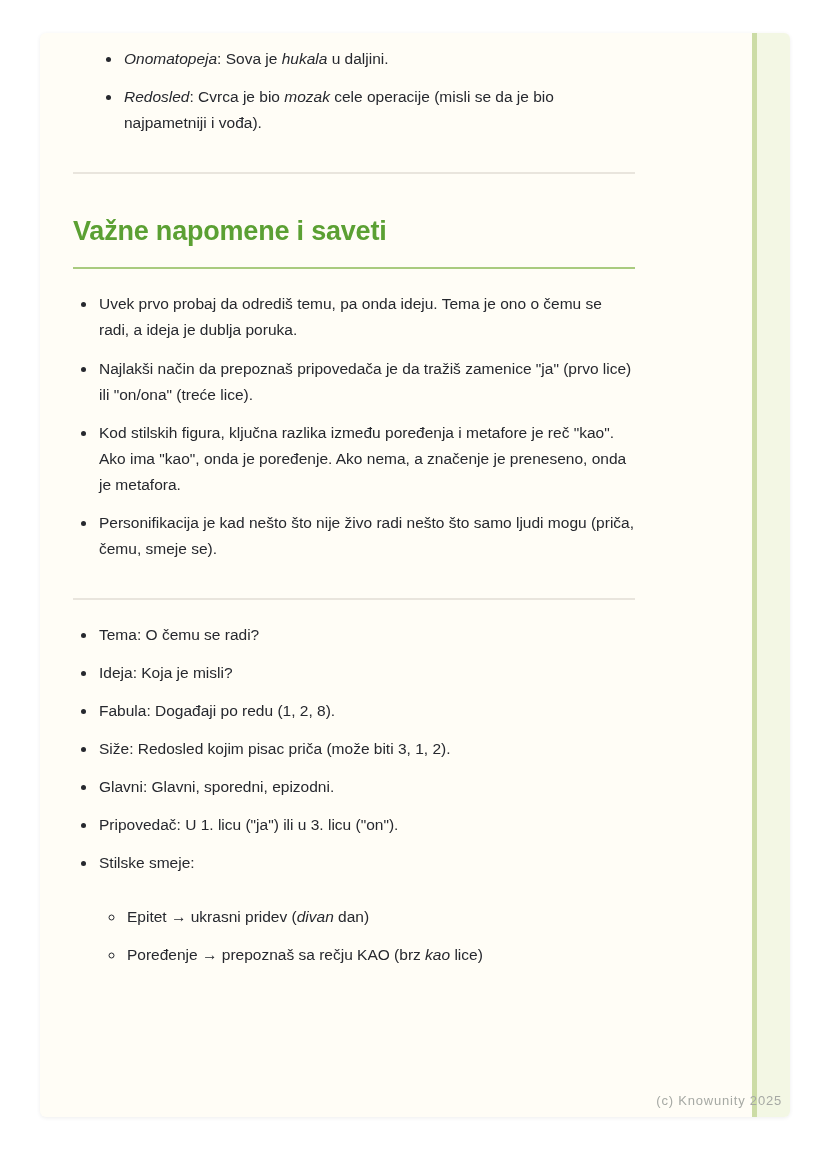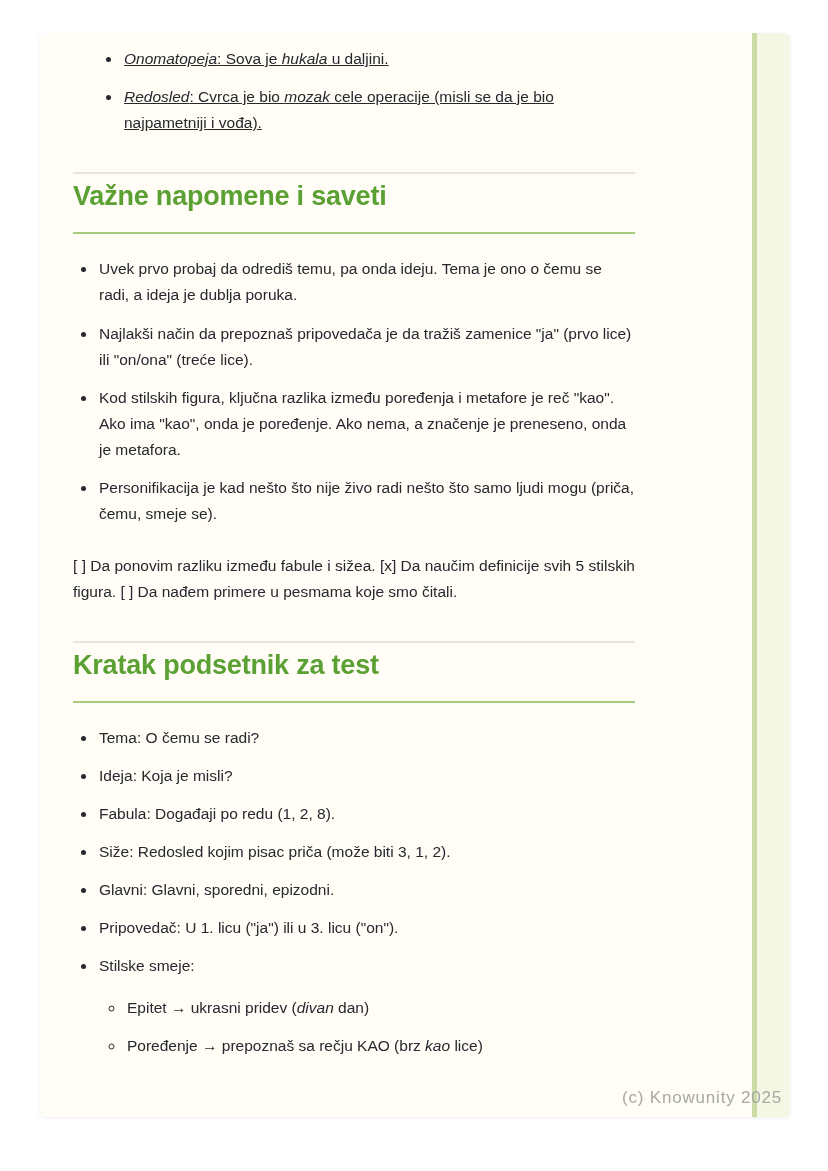--- a/index.html
+++ b/index.html
@@ -50,55 +50,55 @@
     padding-left:24px;
     margin-top:22px;
   }
   ul.bullet-list > li{
     margin-bottom:12px;
     padding-left:2px;
   }
   ul.bullet-list.indented{
     margin-left:25px;
     margin-top:0;
-    text-decoration:underline;
   }
   ul.sublist{
     list-style:circle;
     padding-left:26px;
-    margin-top:16px;
+    margin-top:28px;
   }
   ul.sublist > li{
     margin-bottom:12px;
     padding-left:2px;
   }
   ul.sublist > li:last-child{margin-bottom:0;}
   em{font-style:italic;}
   strong{font-weight:normal;}
   hr.divider{
     border:none;
     border-top:2px solid var(--divider);
     margin:36px 0 0 0;
   }
   h2.section-title{
+    margin-top:35px;
     font-size:27px;
     font-weight:bold;
     color:var(--green);
     letter-spacing:-0.2px;
     padding-bottom:13px;
     border-bottom:2px solid var(--underline);
   }
   p.checklist{
     margin-top:26px;
     text-align:justify;
   }
   .watermark{
     position:absolute;
     right:8px;bottom:9px;
-    font-size:17px;
+    font-size:13px;
     letter-spacing:0.8px;
     color:var(--watermark);
     z-index:2;
     margin-left:12px;
   }
 </style>
 </head>
 <body>
 
 <div class="page-card">
@@ -115,25 +115,23 @@
 
     <h2 class="section-title">Važne napomene i saveti</h2>
 
     <ul class="bullet-list">
         <li><span>Uvek prvo probaj da odrediš temu, pa onda ideju. Tema je ono o čemu se radi, a ideja je dublja poruka.</span></li>
         <li><span>Najlakši način da prepoznaš pripovedača je da tražiš zamenice "ja" (prvo lice) ili "on/ona" (treće lice).</span></li>
         <li><span>Kod stilskih figura, ključna razlika između poređenja i metafore je reč "kao". Ako ima "kao", onda je poređenje. Ako nema, a značenje je preneseno, onda je metafora.</span></li>
         <li><span>Personifikacija je kad nešto što nije živo radi nešto što samo ljudi mogu (priča, čemu, smeje se).</span></li>
       </ul>
 
-    <p class="checklist">[ ] Da ponovim razliku između fabule i sižea. [x] Da naučim definicije svih 5 stilskih figura. [ ] Da nađem primere u pesmama koje smo čitali.</p>
 
     <hr class="divider">
 
-    <h2 class="section-title">Kratak podsetnik za test</h2>
 
     <ul class="bullet-list">
         <li><strong>Tema</strong><span>: O čemu se radi?</span></li>
         <li><strong>Ideja</strong><span>: Koja je misli?</span></li>
         <li><strong>Fabula</strong><span>: Događaji po redu (1, 2, 8).</span></li>
         <li><strong>Siže</strong><span>: Redosled kojim pisac priča (može biti 3, 1, 2).</span></li>
         <li><strong>Glavni</strong><span>: Glavni, sporedni, epizodni.</span></li>
         <li><strong>Pripovedač</strong><span>: U 1. licu ("ja") ili u 3. licu ("on").</span></li>
         <li><strong>Stilske smeje</strong><span>:</span><ul class="sublist">
             <li><strong>Epitet</strong><span> → ukrasni pridev (</span><em>divan</em><span> dan)</span></li>

